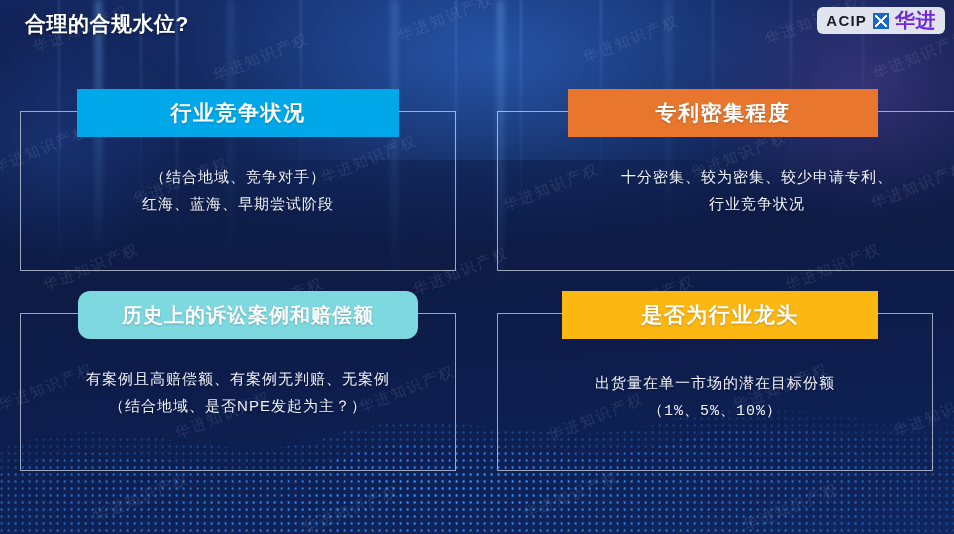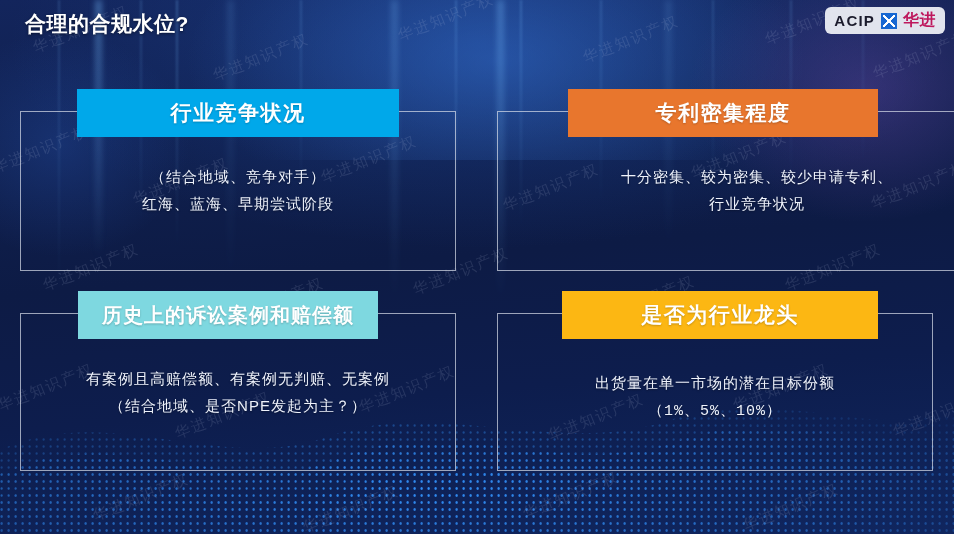--- a/index.html
+++ b/index.html
@@ -100,21 +100,21 @@
     position: relative; display: inline-block;
   }
   #logo .mark::before {
     content: ""; position: absolute; left: 2px; top: 2px;
     width: 12px; height: 12px;
     background:
       linear-gradient(45deg, transparent 42%, #fff 42%, #fff 58%, transparent 58%),
       linear-gradient(-45deg, transparent 42%, #fff 42%, #fff 58%, transparent 58%);
   }
   #logo .cn {
-    font-weight: bold; font-size: 16px; color: #be185d; letter-spacing: 0.5px;
+    font-weight: bold; font-size: 20px; color: #6d28d9; letter-spacing: 0.5px;
   }
 
   
   .card { position: absolute; }
   .card .frame {
     position: absolute; left: 0; top: 0;
     border: 1px solid rgba(214,219,232,0.72);
     width: 100%; height: 100%;
   }
   .card .hdr {
@@ -249,21 +249,21 @@
     <div class="frame"></div>
     <div class="hdr" style="left:71px; width:310px; background:#e8762d;">专利密集程度</div>
     <div class="body" style="top:52px;">
       <div>十分密集、较为密集、较少申请专利、</div>
       <div>行业竞争状况</div>
     </div>
   </div>
 
   <div class="card" style="left:20px; top:313px; width:436px; height:158px;">
     <div class="frame"></div>
-    <div class="hdr" style="left:58px; width:300px; background:#7ed8e0; font-size:20px; letter-spacing:1px;">历史上的诉讼案例和赔偿额</div>
+    <div class="hdr" style="left:58px; width:340px; background:#7ed8e0; font-size:20px; letter-spacing:1px;border-radius:12px;">历史上的诉讼案例和赔偿额</div>
     <div class="body" style="top:52px;">
       <div>有案例且高赔偿额、有案例无判赔、无案例</div>
       <div>（结合地域、是否NPE发起为主？）</div>
     </div>
   </div>
 
   <div class="card" style="left:497px; top:313px; width:436px; height:158px;">
     <div class="frame"></div>
     <div class="hdr" style="left:65px; width:316px; background:#fcb713;">是否为行业龙头</div>
     <div class="body" style="top:58px;font-family:Liberation Mono, monospace;">

